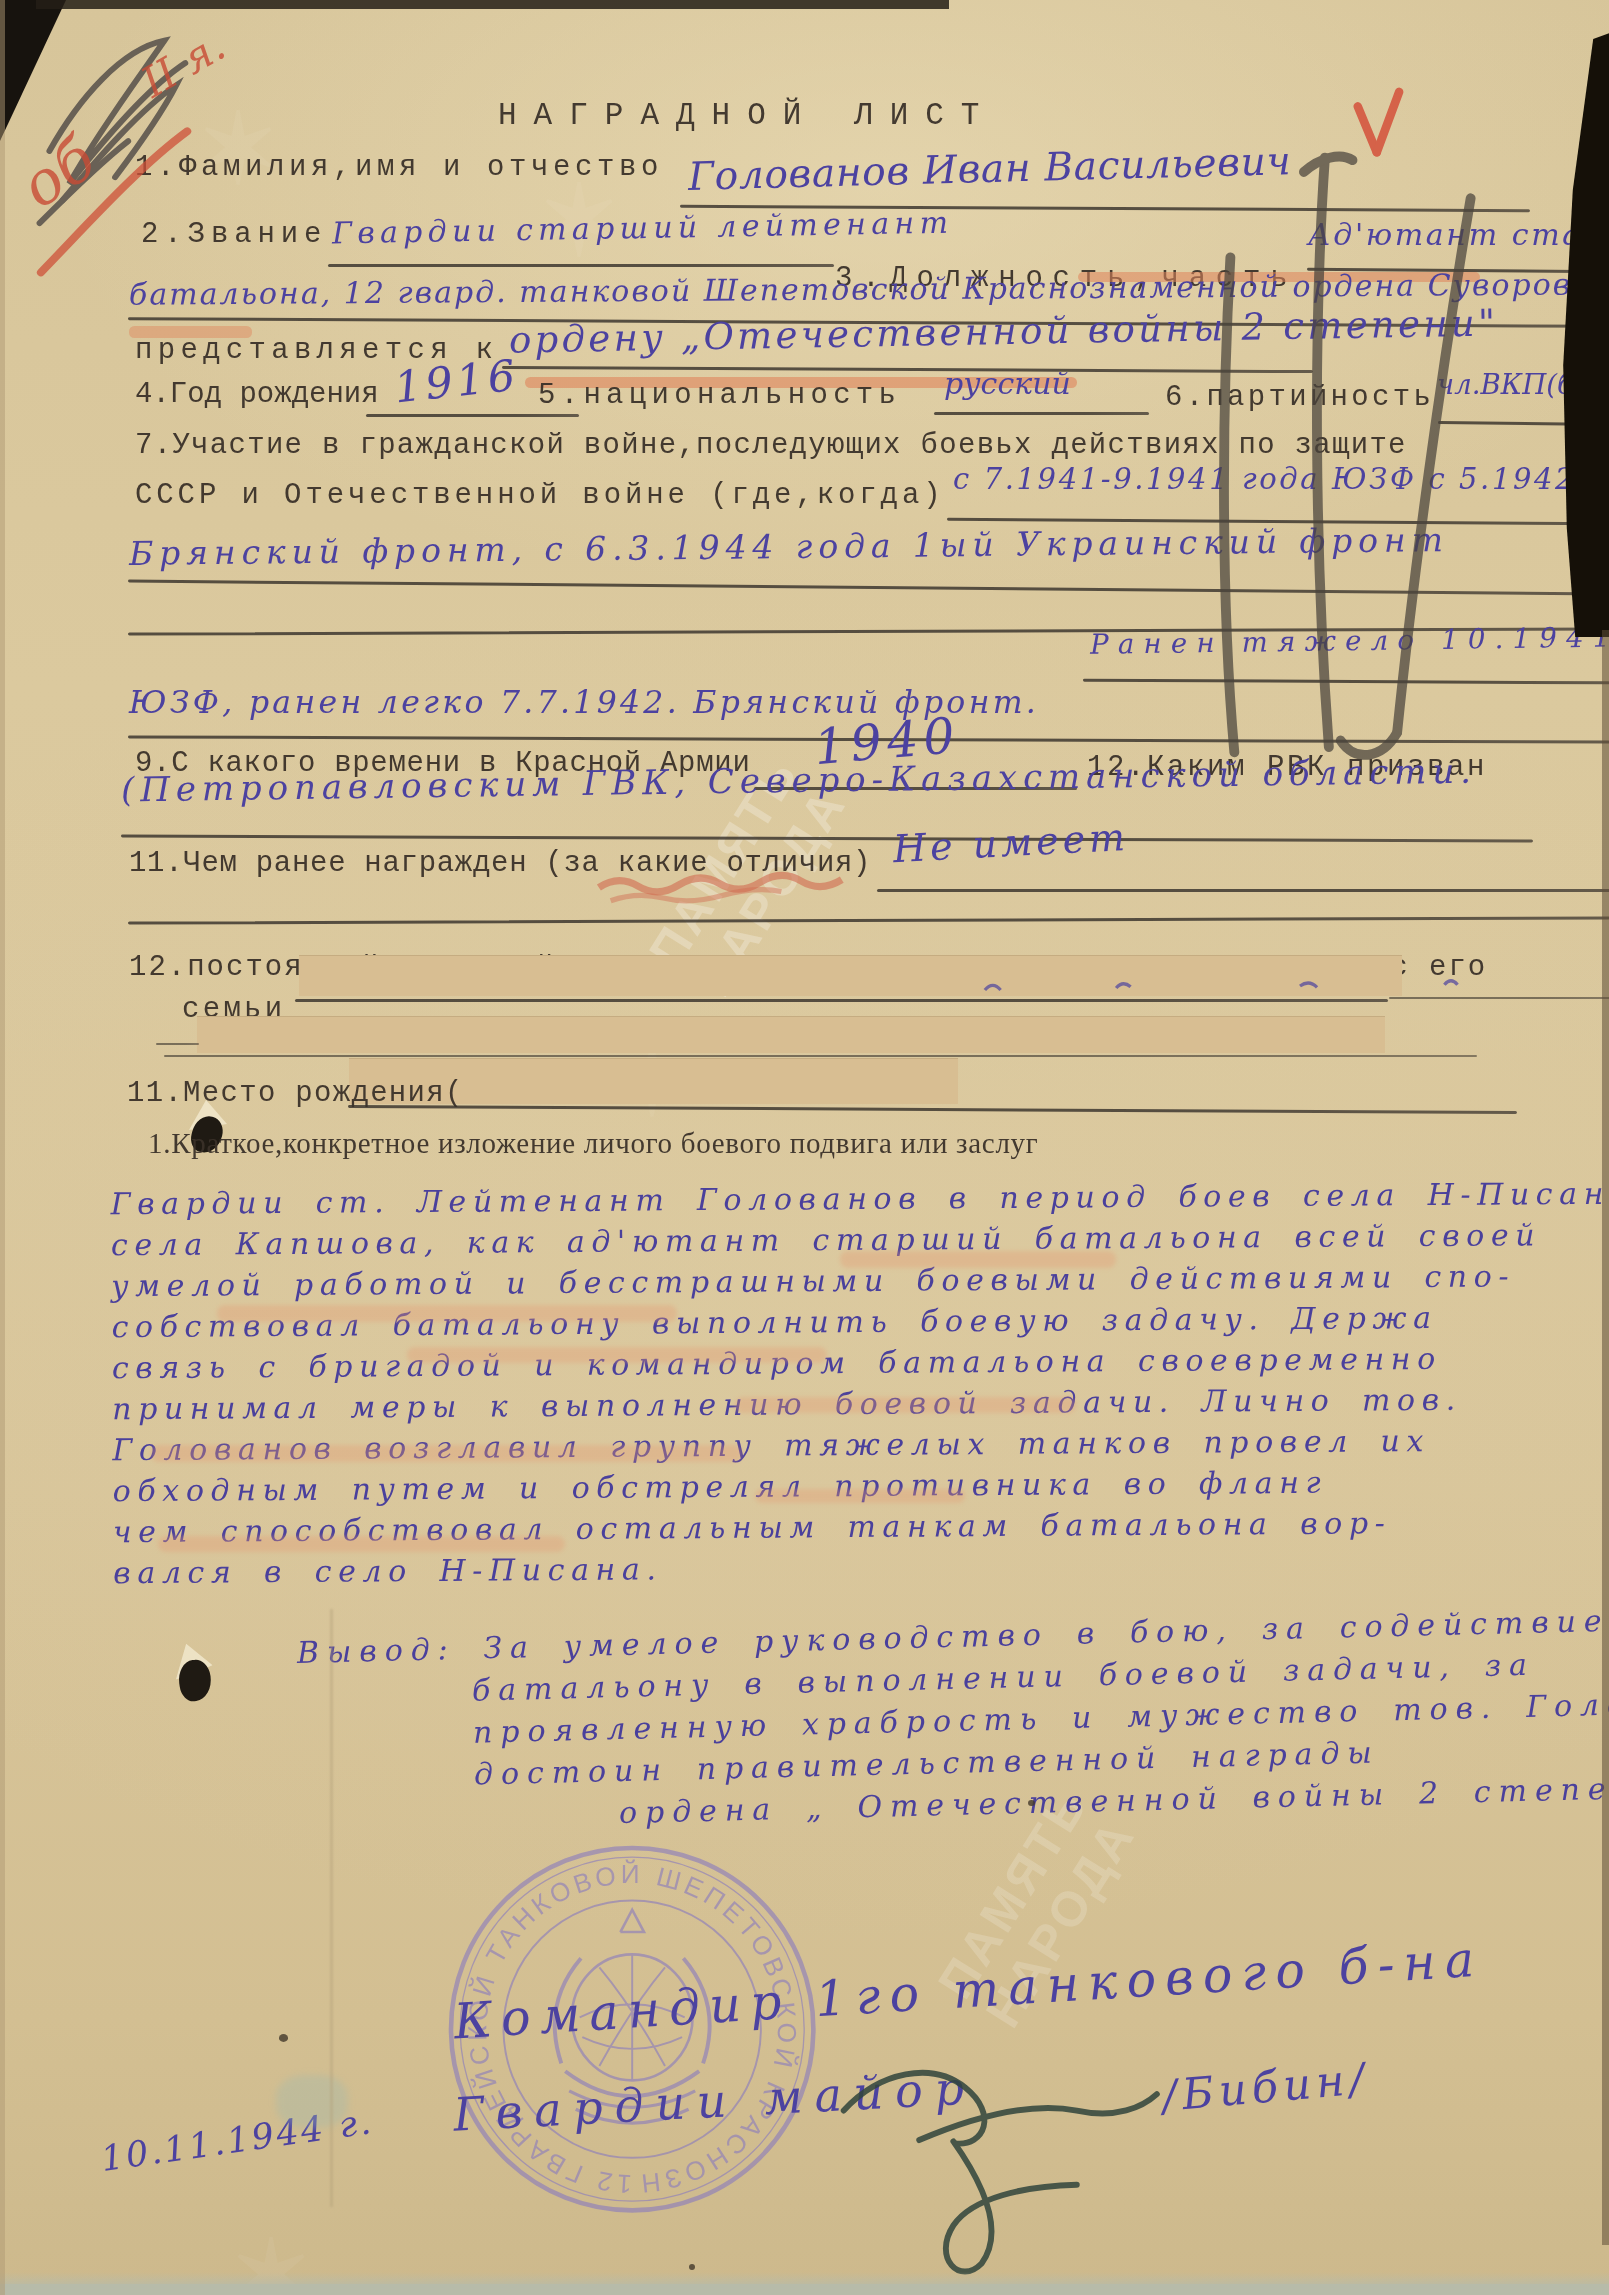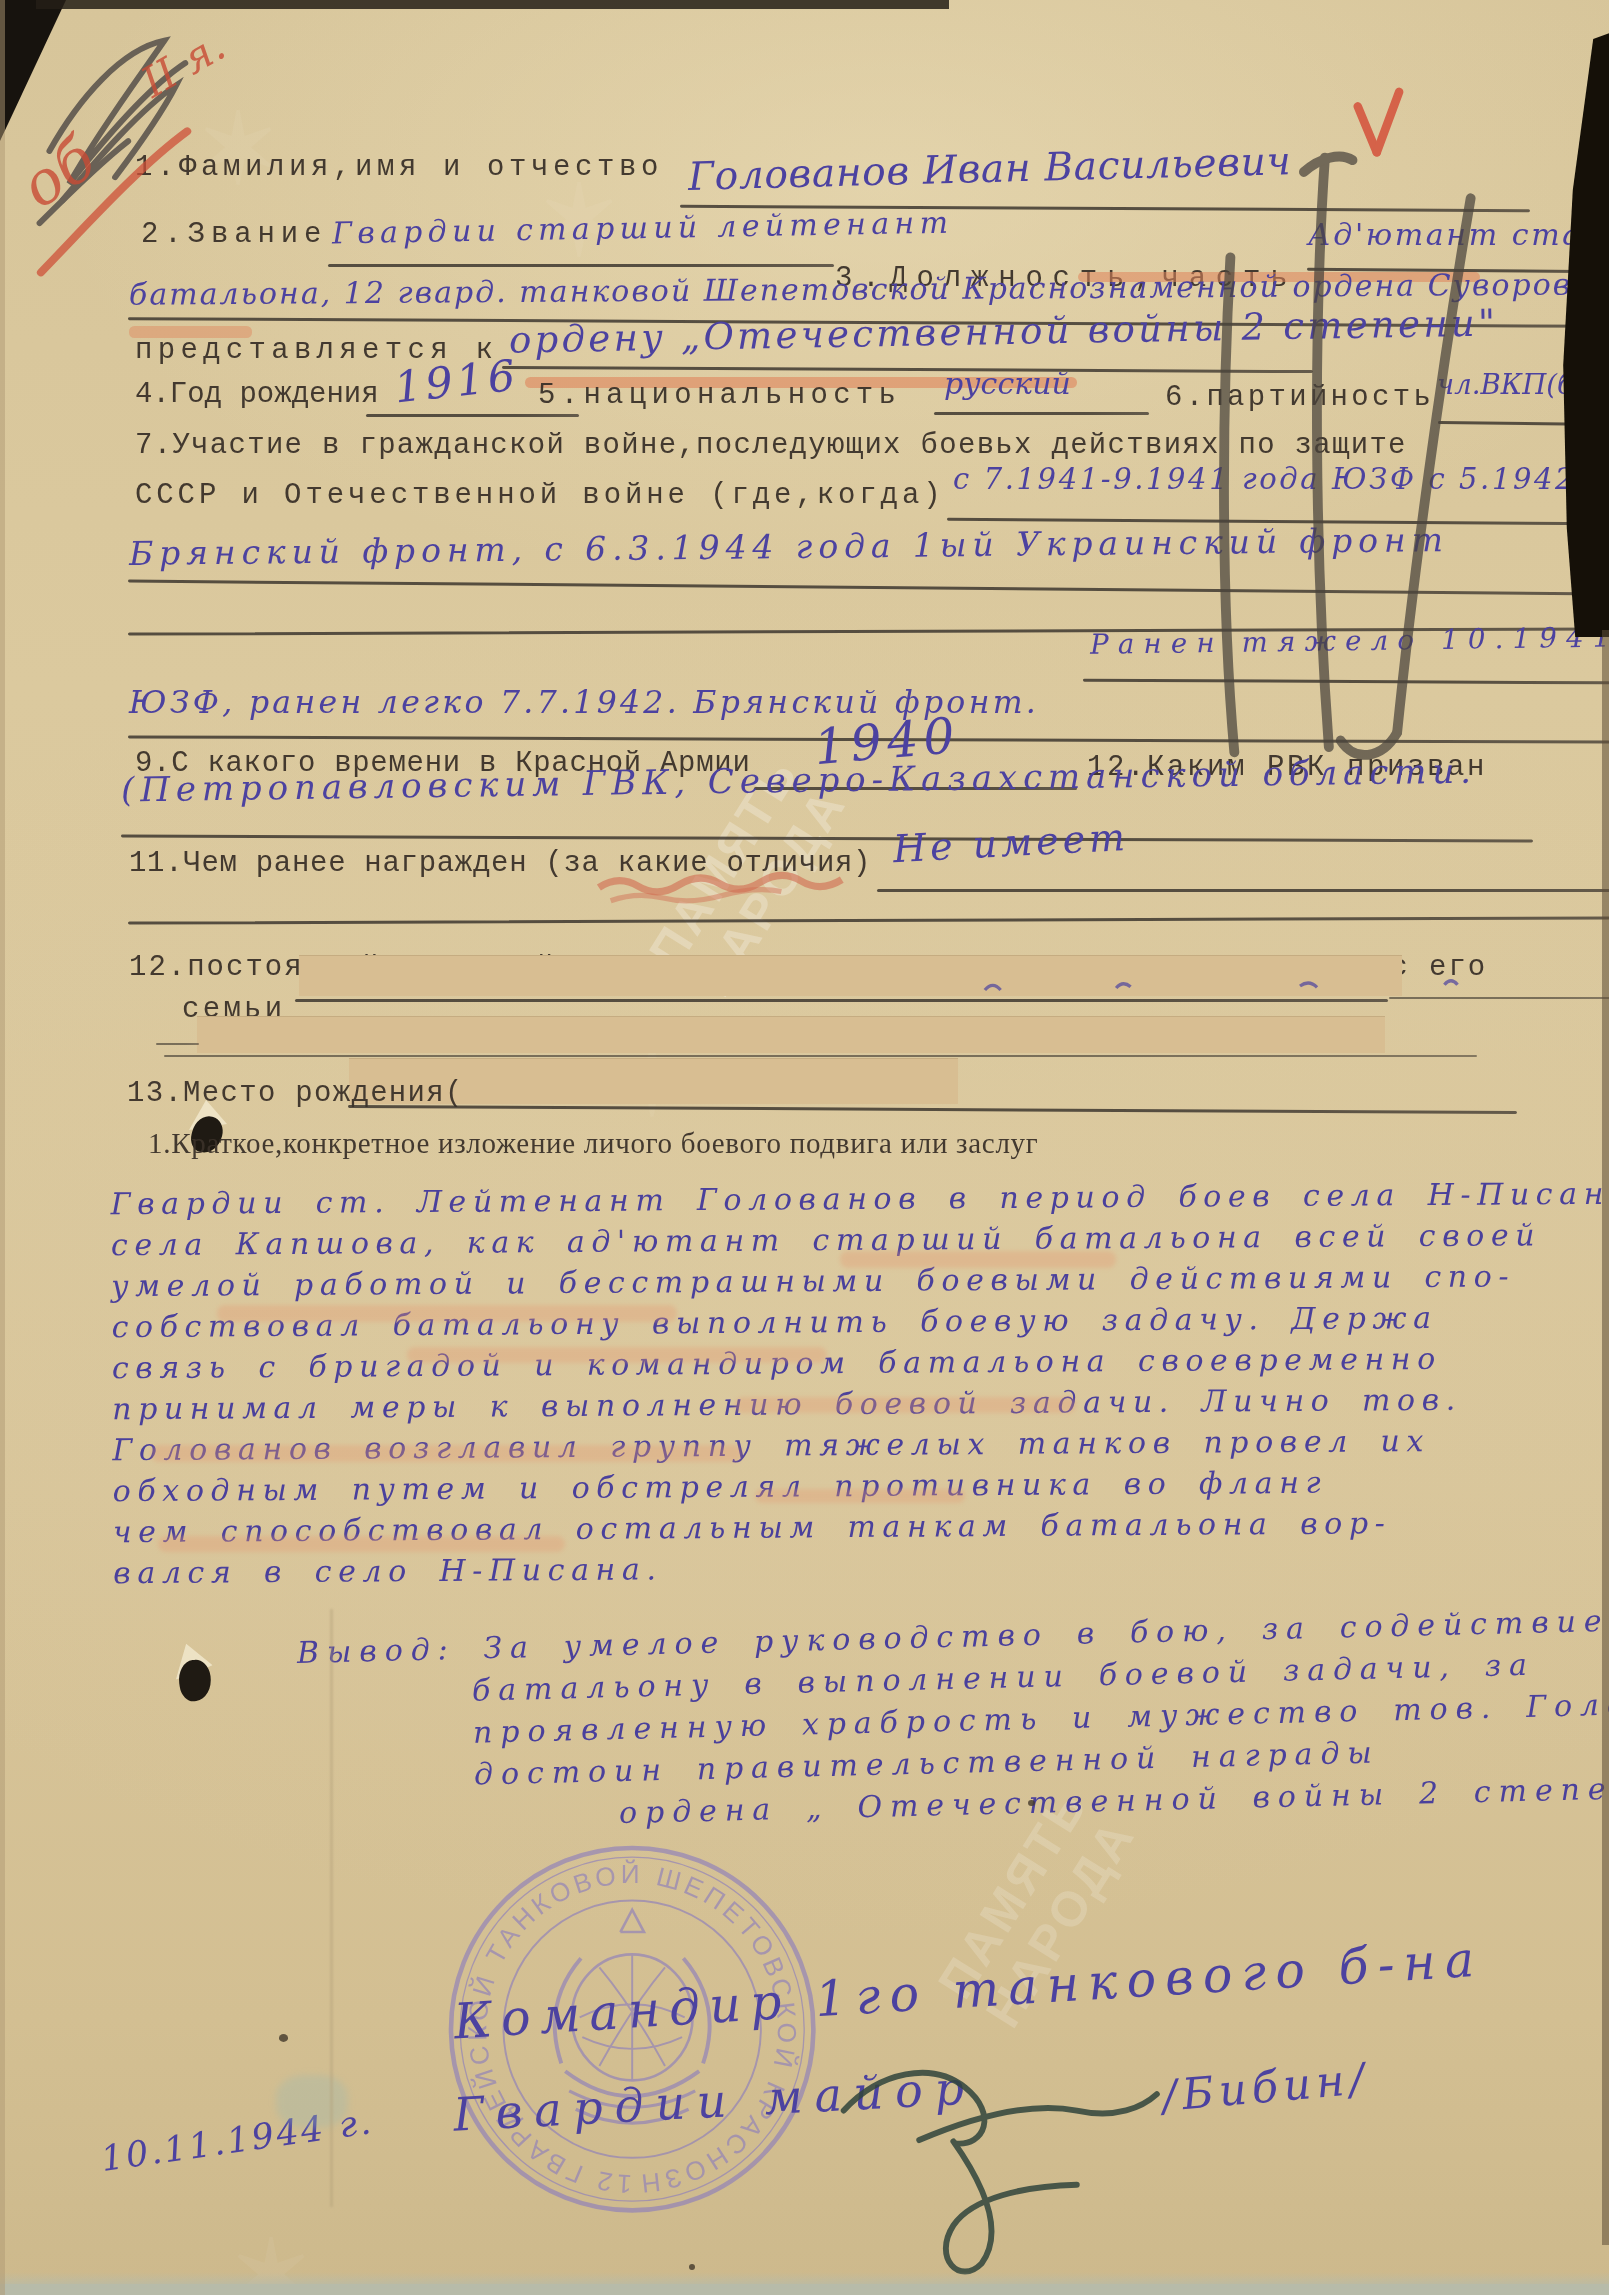--- a/index.html
+++ b/index.html
@@ -54,20 +54,21 @@
     <div>ПАМЯТЬ</div>
     <div>НАРОДА</div>
   </div>
   <div class="wm abs" style="left:611px;top:1024px;"><span class="star">✶</span></div>
   <div class="wm wmtext abs" style="left:919px;top:1852px;opacity:.18;">
     <div>ПАМЯТЬ</div>
     <div>НАРОДА</div>
   </div>
   <div class="wm abs" style="left:230px;top:2219px;"><span class="star">✶</span></div>
 
+  <div class="typed abs" style="left:498px;top:98px;font-size:31px;letter-spacing:17px;">НАГРАДНОЙ ЛИСТ</div>
 
   <div class="typed abs" style="left:135px;top:151px;letter-spacing:4.6px;">1.Фамилия,имя и отчество</div>
   <div class="hw abs" style="left:688px;top:146px;font-size:39px;letter-spacing:0.7px;transform:rotate(-1.5deg);">Голованов Иван Васильевич</div>
   <div class="rule" style="left:680px;top:207px;width:850px;transform:rotate(.3deg);"></div>
 
   <div class="typed abs" style="left:141px;top:218px;letter-spacing:5.9px;">2.Звание</div>
   <div class="hw abs" style="left:332px;top:210px;font-size:30px;letter-spacing:5.3px;transform:rotate(-1deg);">Гвардии старший лейтенант</div>
   <div class="rule" style="left:328px;top:264px;width:506px;"></div>
   <div class="typed abs" style="left:835px;top:222px;letter-spacing:9.8px;margin-top:40px;">3.Должность,часть</div>
   <div class="hw abs" style="left:1308px;top:217px;font-size:30px;letter-spacing:2.6px;">Ад'ютант старший 1 танково</div>
@@ -121,21 +122,21 @@
   <div class="typed abs" style="left:129px;top:951px;letter-spacing:2px;">12.постоянньй домашний адрес представляемого к награждению и адрес его</div>
   <div class="redact" style="left:299px;top:955px;width:1103px;height:41px;"></div>
   <div class="typed abs" style="left:182px;top:993px;letter-spacing:3.3px;">семьи</div>
   <div class="rule" style="left:295px;top:999px;width:1093px;"></div>
   <div class="rule thin" style="left:1389px;top:997px;width:221px;"></div>
   <div class="redact" style="left:197px;top:1016px;width:1188px;height:37px;"></div>
   <div class="rule thin" style="left:156px;top:1043px;width:43px;"></div>
   <div class="rule thin" style="left:164px;top:1055px;width:1313px;"></div>
 
   <div class="redact" style="left:349px;top:1058px;width:609px;height:46px;"></div>
-  <div class="typed abs" style="left:127px;top:1077px;letter-spacing:1.3px;">13.Место рождения(</div>
+  <div class="typed abs" style="left:127px;top:1077px;letter-spacing:1.3px;">11.Место рождения(</div>
   <div class="rule" style="left:348px;top:1108px;width:1169px;transform:rotate(.3deg);"></div>
 
   <div class="hole-flap" style="left:189px;top:1100px;width:38px;height:30px;"></div>
   <div class="hole-dark" style="left:192px;top:1116px;width:30px;height:37px;transform:rotate(14deg);"></div>
 
   <div class="typed abs" style="left:148px;top:1127px;letter-spacing:0.7px;font-family:Liberation Serif, serif;">1.Краткое,конкретное изложение личого боевого подвига или заслуг</div>
 
   <div class="nar" style="top:1181px;transform:rotate(-.4deg);">
     <div>Гвардии ст. Лейтенант Голованов в период боев села Н-Писано,</div>
     <div>села Капшова, как ад'ютант старший батальона всей своей</div>

